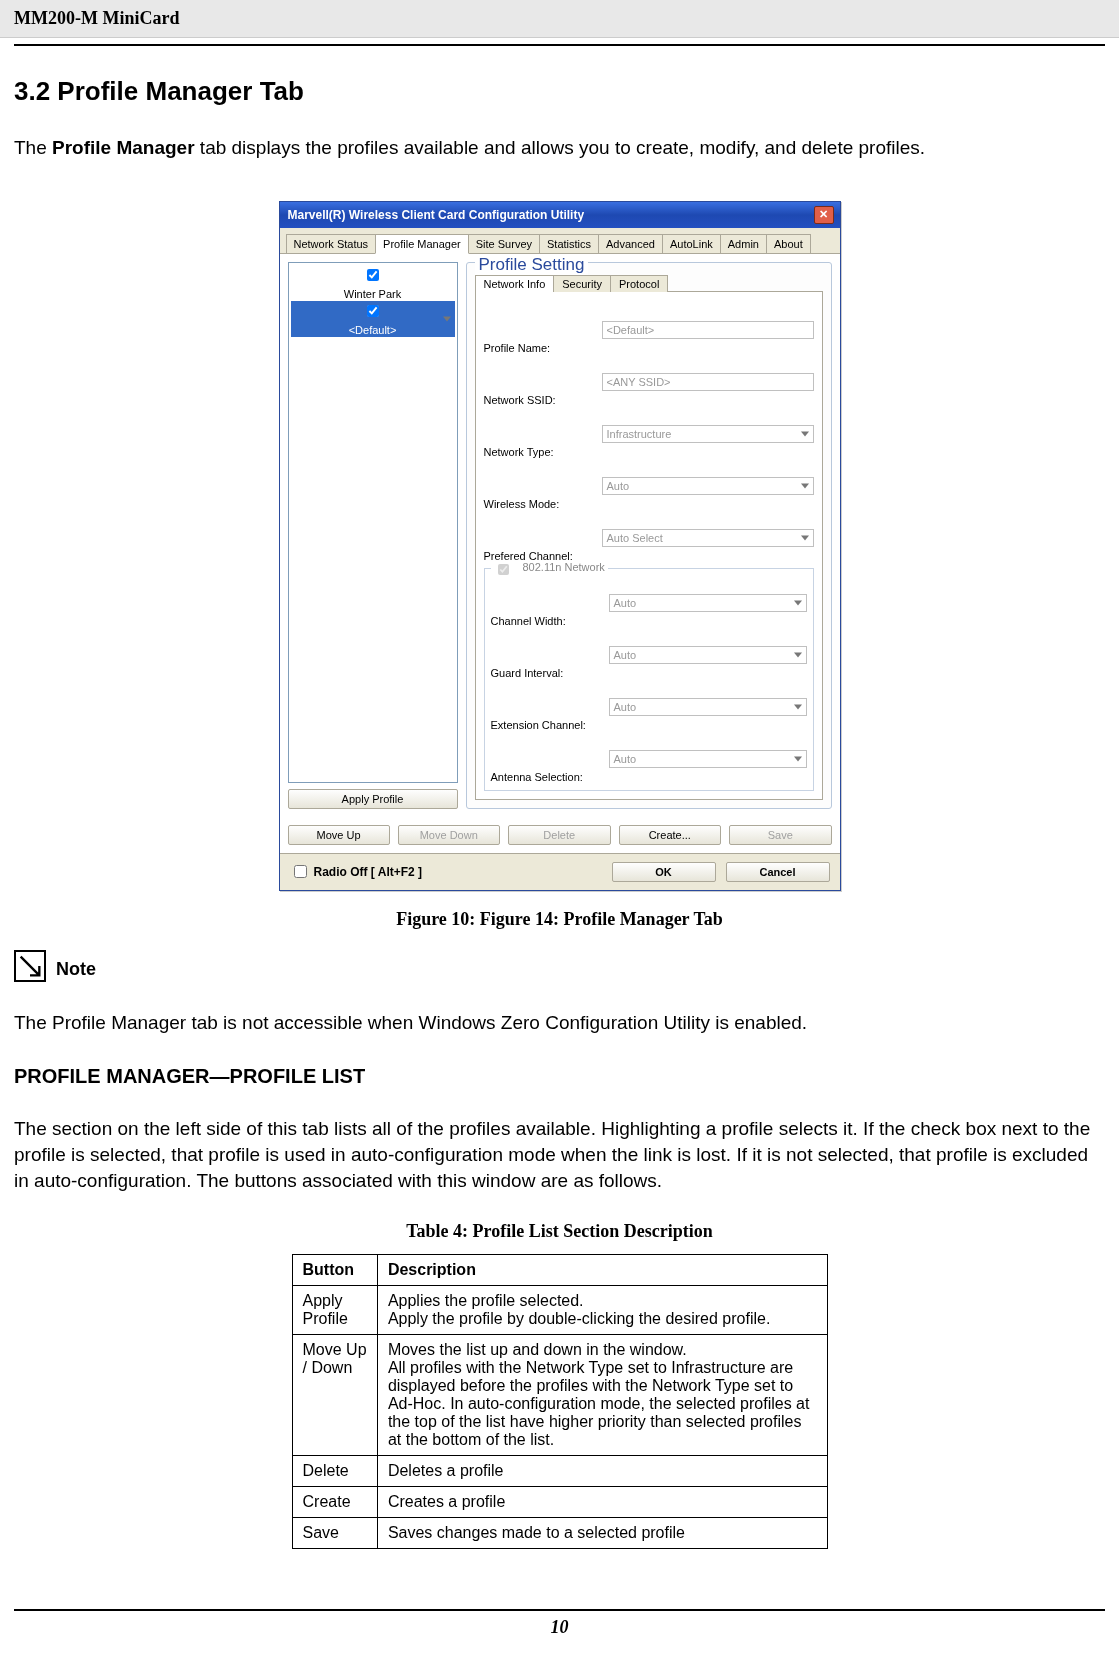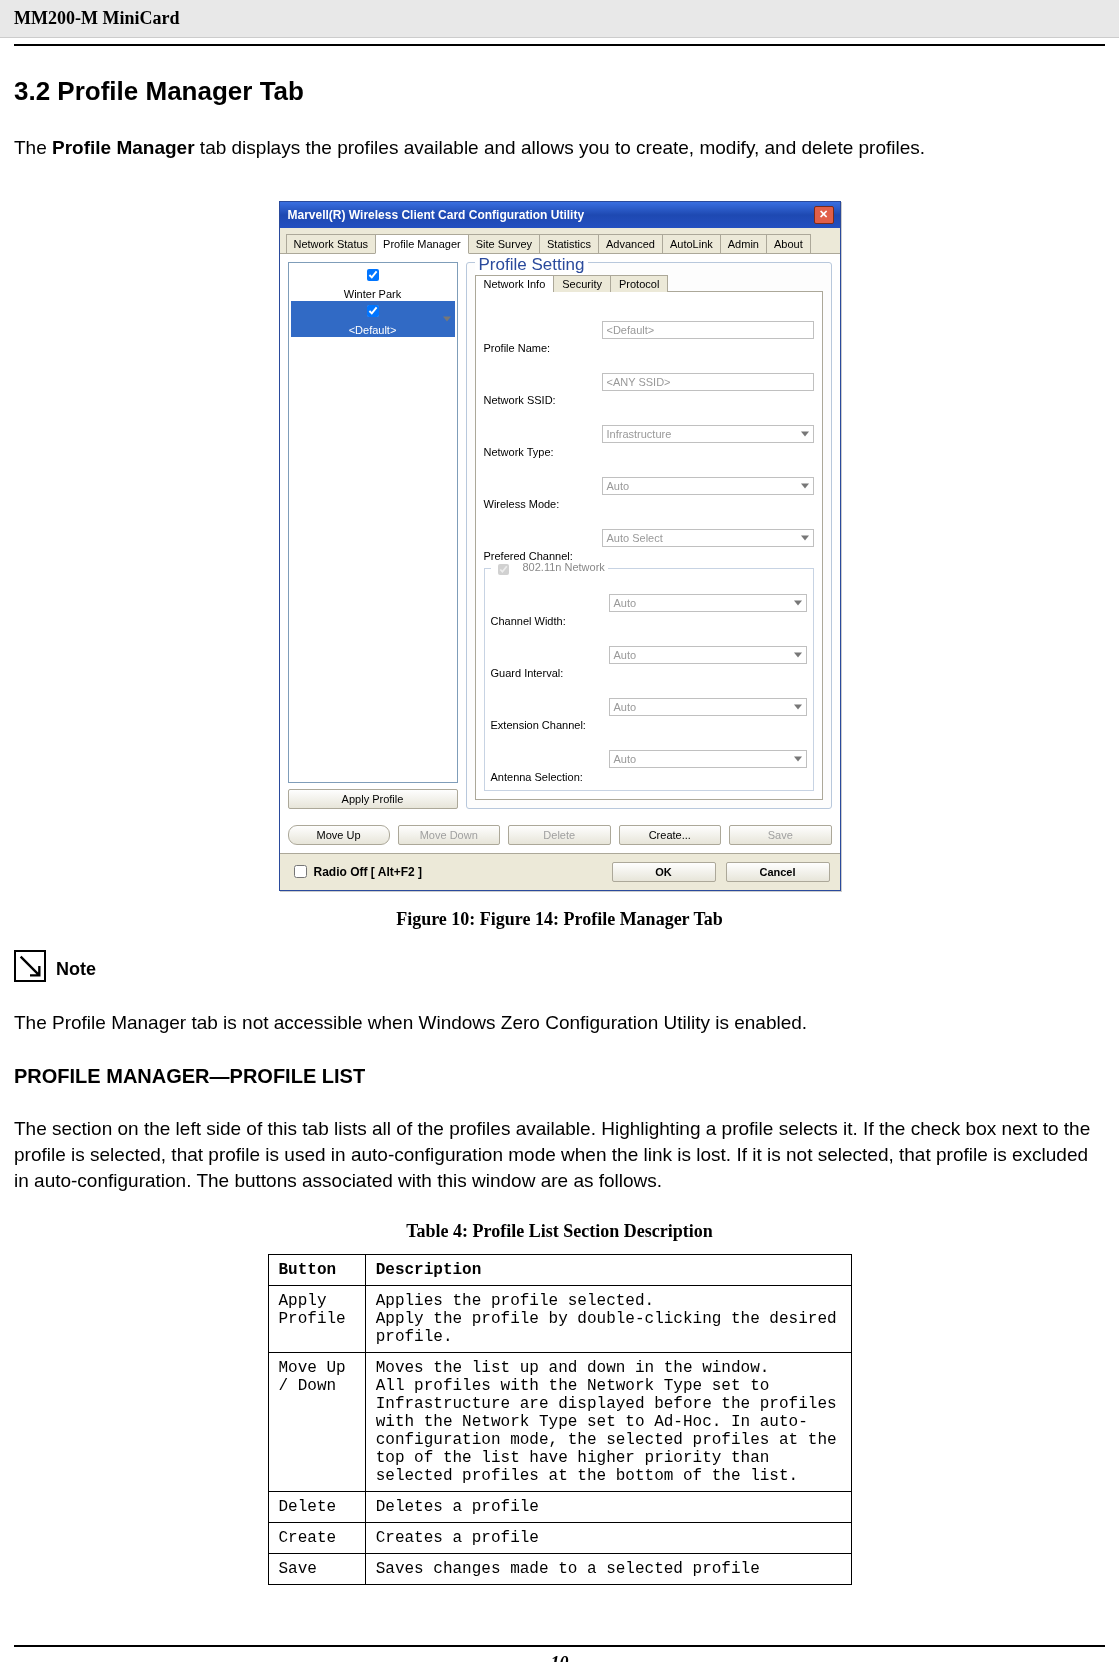--- a/index.html
+++ b/index.html
@@ -78,23 +78,22 @@
   .table-caption {
     font-family: "Times New Roman", serif;
     font-weight: bold;
     font-size: 18px;
     text-align: center;
     margin: 0 0 6px 0;
   }
   table.info-table {
     border-collapse: collapse;
     margin: 12px auto;
-    width: 584px;
+    width: 536px;
     font-size: 16px;
-    font-family: Liberation Mono, monospace;
   }
   table.info-table th, table.info-table td {
     border: 1px solid #000;
     padding: 6px 10px;
     text-align: left;
     vertical-align: top;
   }
   table.info-table th {
     font-weight: bold;
   }
@@ -294,21 +293,21 @@
   }
   .sub-legend input[type=checkbox] { width: 11px; height: 11px; }
   .action-row {
     display: flex;
     gap: 8px;
     justify-content: space-between;
     padding: 8px;
     background: #fff;
   }
   .action-row .xp-btn { min-width: 80px; flex:1; }
-  .action-row .xp-btn:first-child{flex:0 0 80px;border-radius:9px;}
+  .action-row .xp-btn:first-child{flex:0 0 80px;}
   .bottom-bar {
     display: flex;
     justify-content: space-between;
     align-items: center;
     padding: 8px 10px;
     border-top: 1px solid #aca899;
     background: #ece9d8;
   }
   .bottom-bar .chk { display: flex; align-items: center; gap: 4px; font-size: 12px; font-weight: bold; }
   .bottom-btns { display: flex; gap: 10px; }

